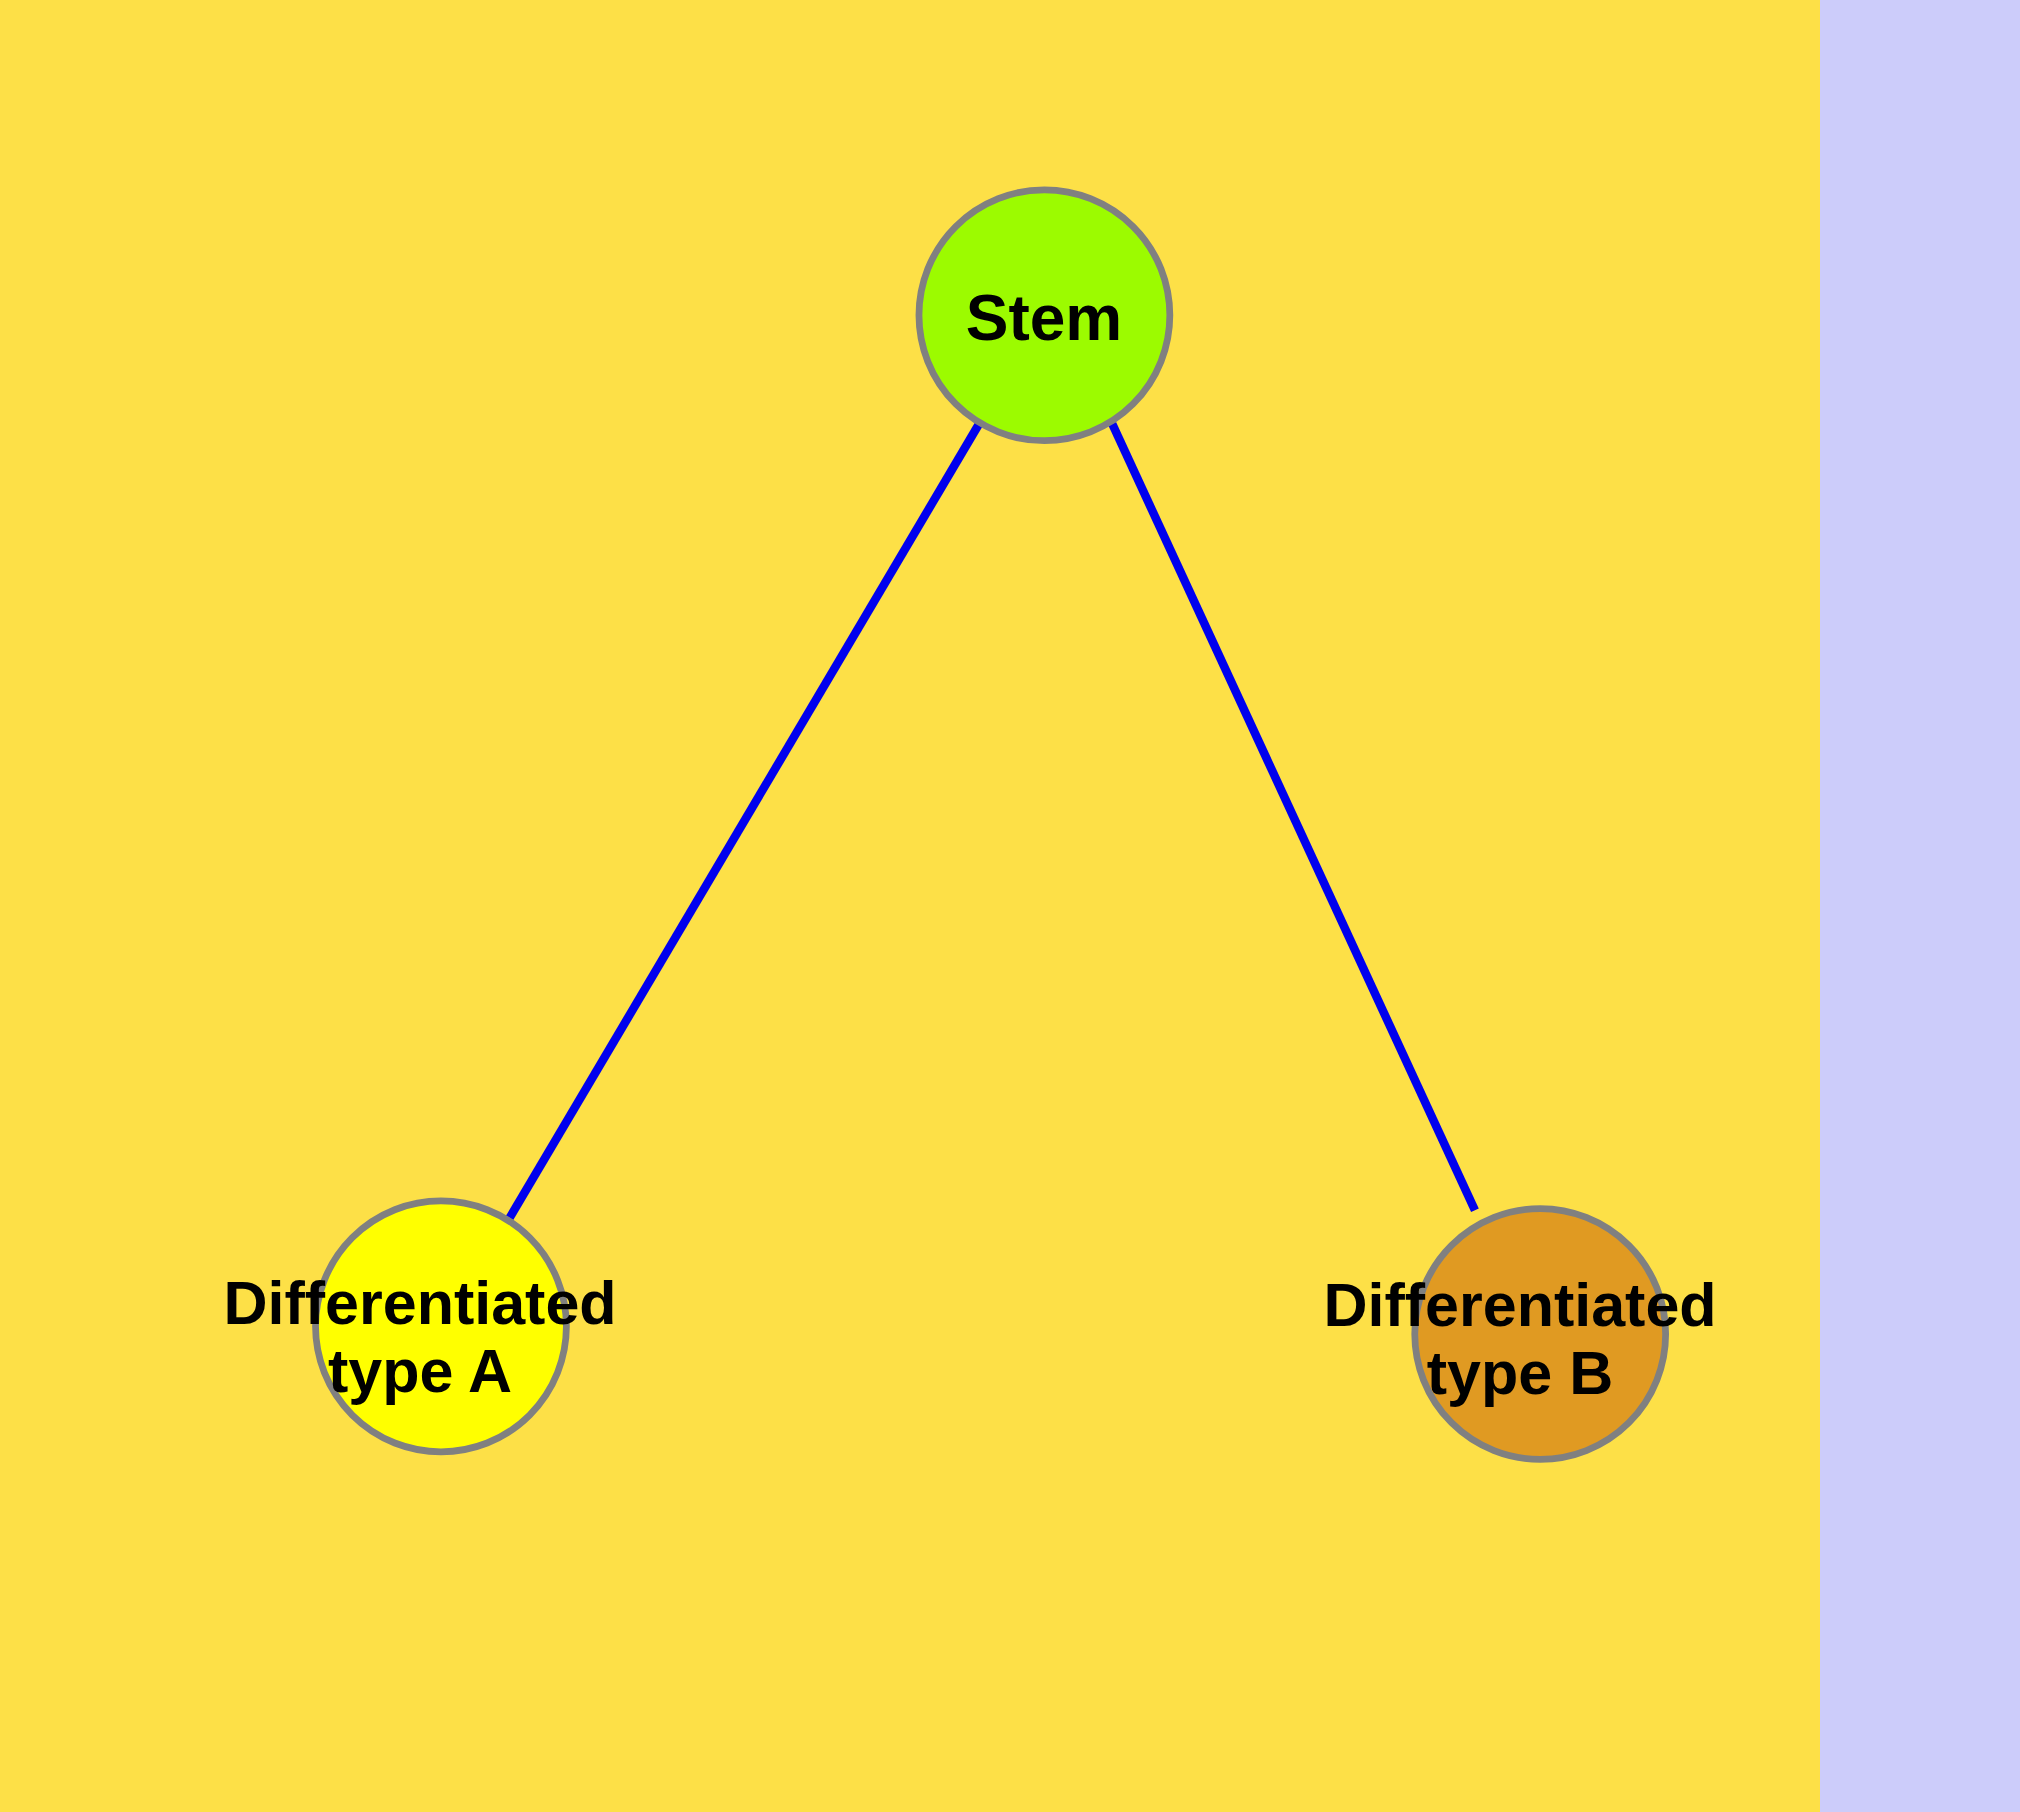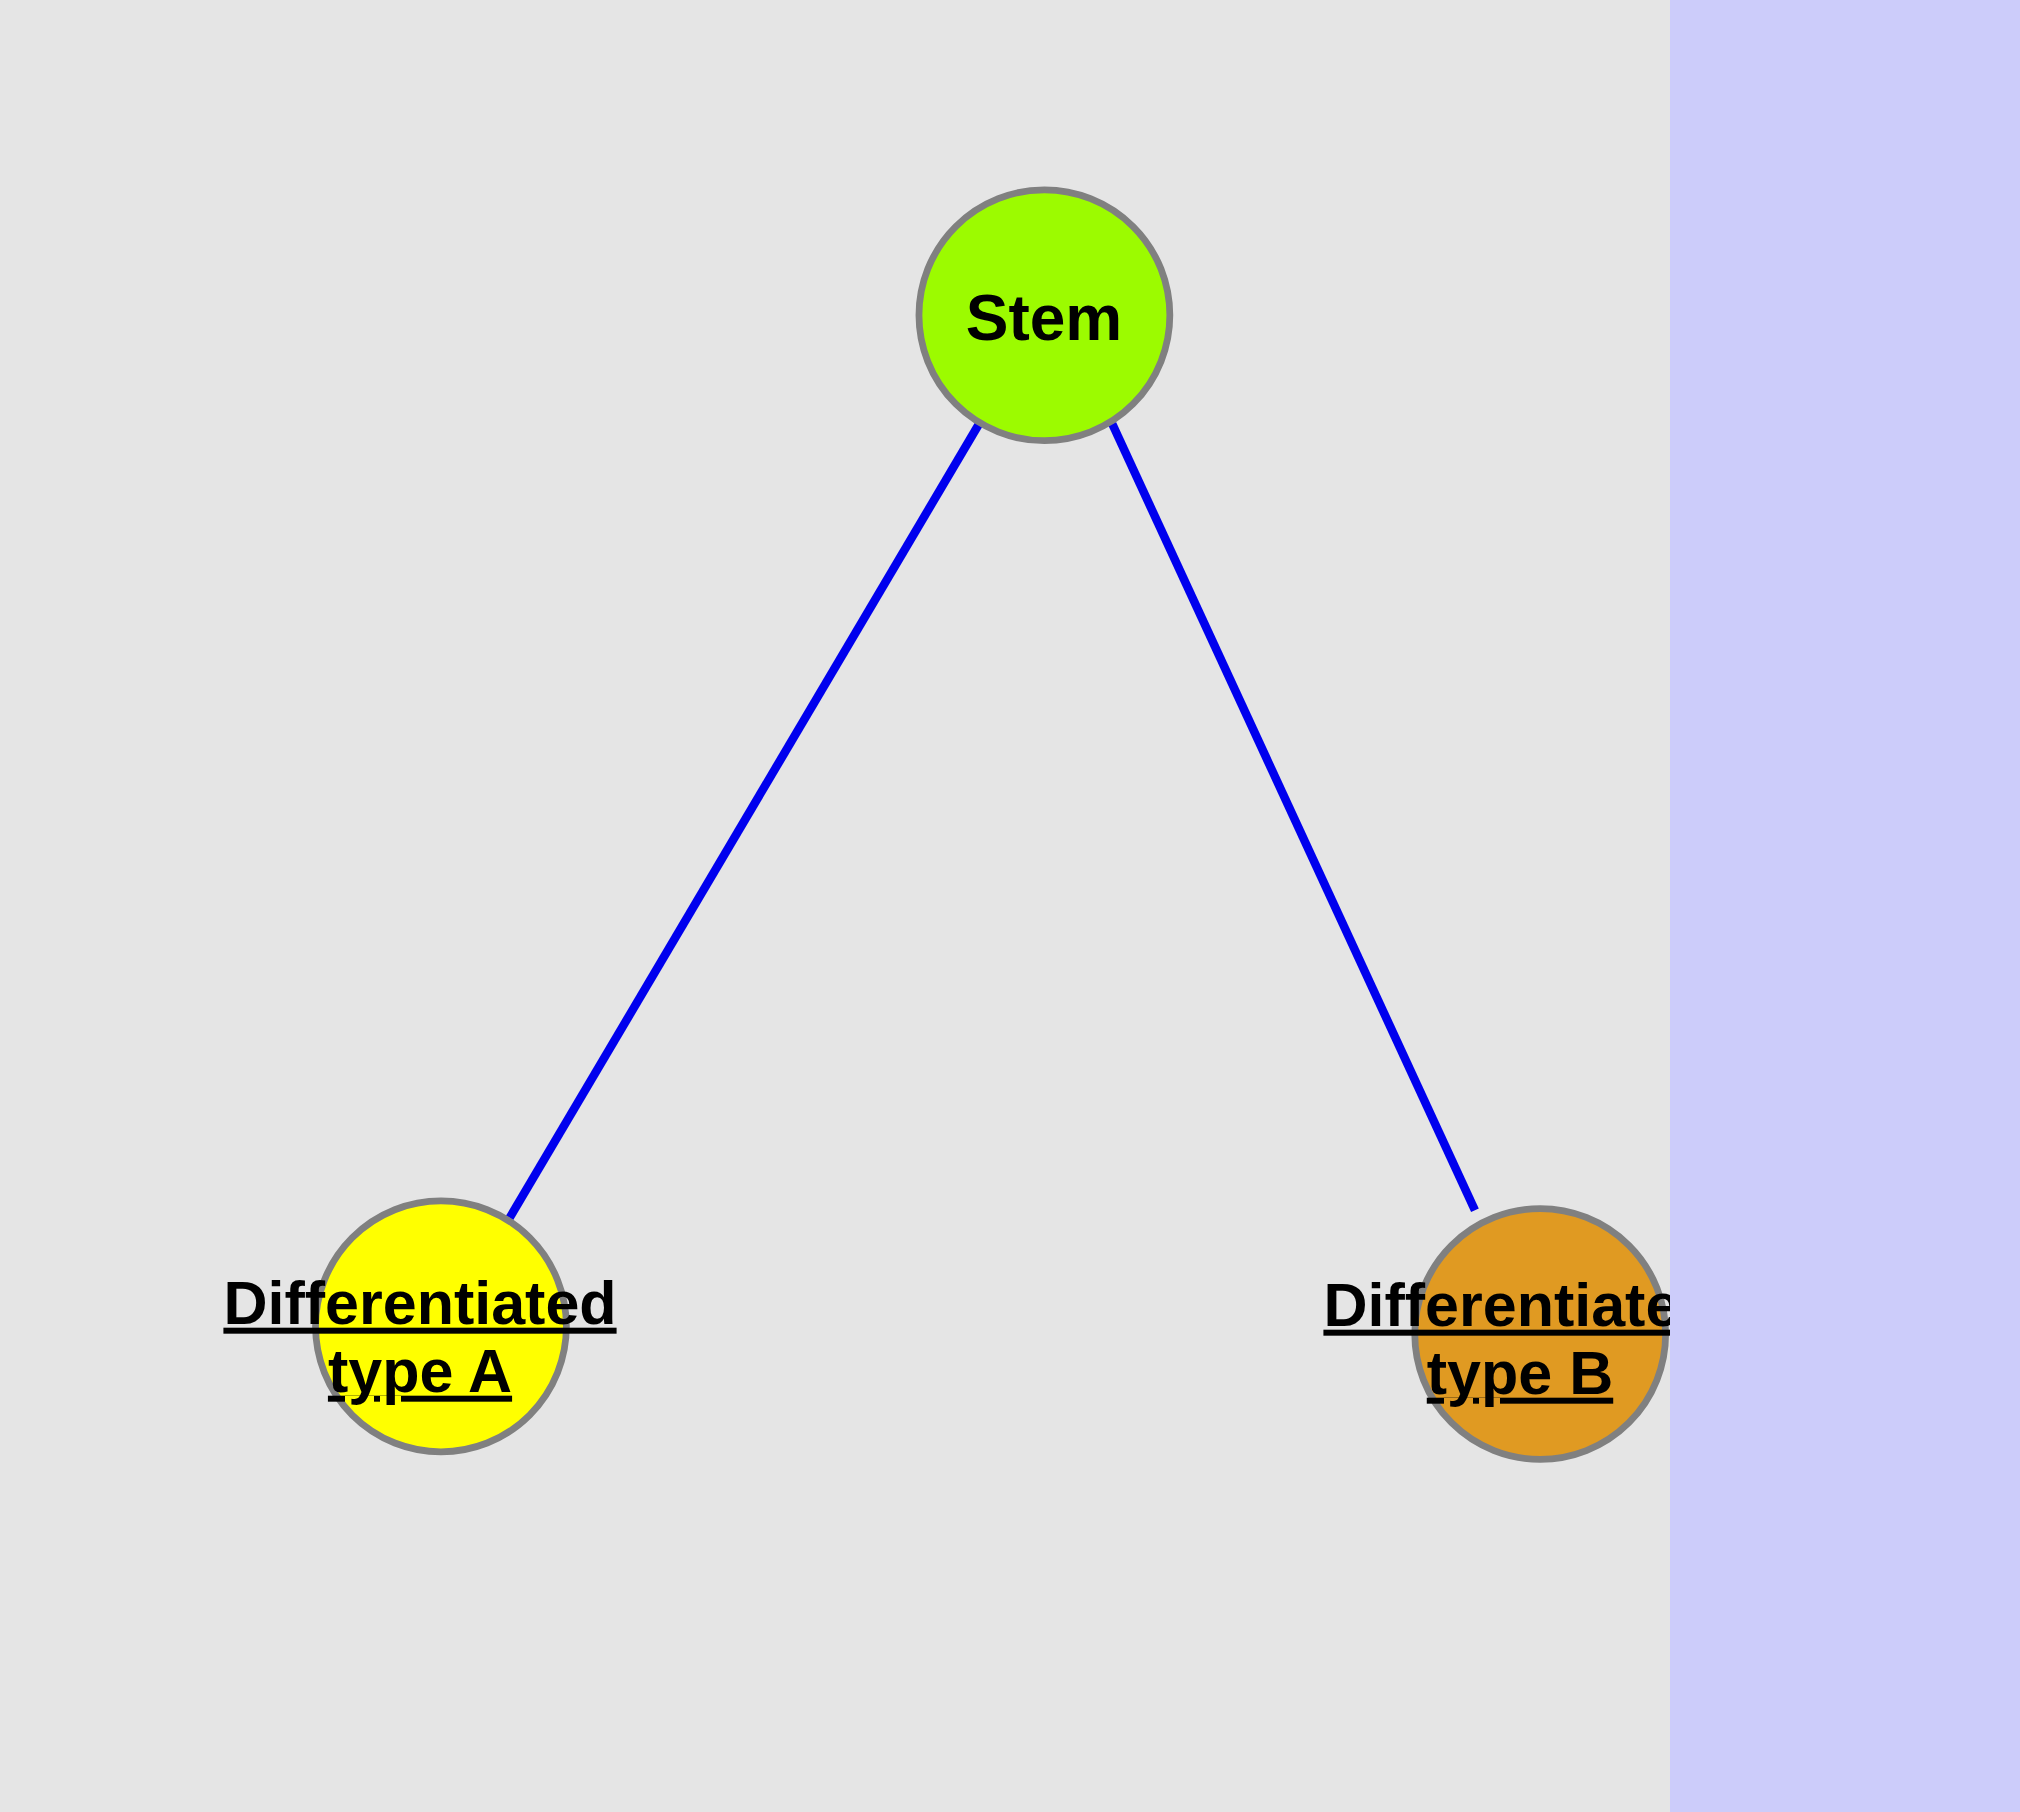--- a/index.html
+++ b/index.html
@@ -30,27 +30,26 @@
     white-space: pre;
     line-height: 1.12;
     pointer-events: none;
     transform: translate(-50%, -50%);
   }
   .node-label.stem {
     font-size: 64px;
   }
   .node-label.leaf {
     font-size: 61px;
-    text-decoration: underline;
   }
 </style>
 </head>
 <body>
 
-<div id="canvas" style="width: 1670px; height: 1812px; background: #e5e5e5;">
+<div id="canvas" style="width: 1820px; height: 1812px; background: #fde047;">
 
   <svg id="graph-svg" viewBox="0 0 2384 2138" xmlns="http://www.w3.org/2000/svg">
     <g id="edge-layer">
         <line x1="1155" y1="500" x2="601" y2="1437" stroke="#0000ee" stroke-width="10" stroke-linecap="butt"></line>
         <line x1="1312" y1="500" x2="1740" y2="1428" stroke="#0000ee" stroke-width="10" stroke-linecap="butt"></line>
       </g>
     <g id="node-layer">
         <circle cx="1232" cy="372" r="148" fill="#9cfb00" stroke="#808080" stroke-width="8"></circle>
         <circle cx="520" cy="1565" r="148" fill="#ffff00" stroke="#808080" stroke-width="8"></circle>
         <circle cx="1817" cy="1574" r="148" fill="#e09a22" stroke="#808080" stroke-width="8"></circle>

